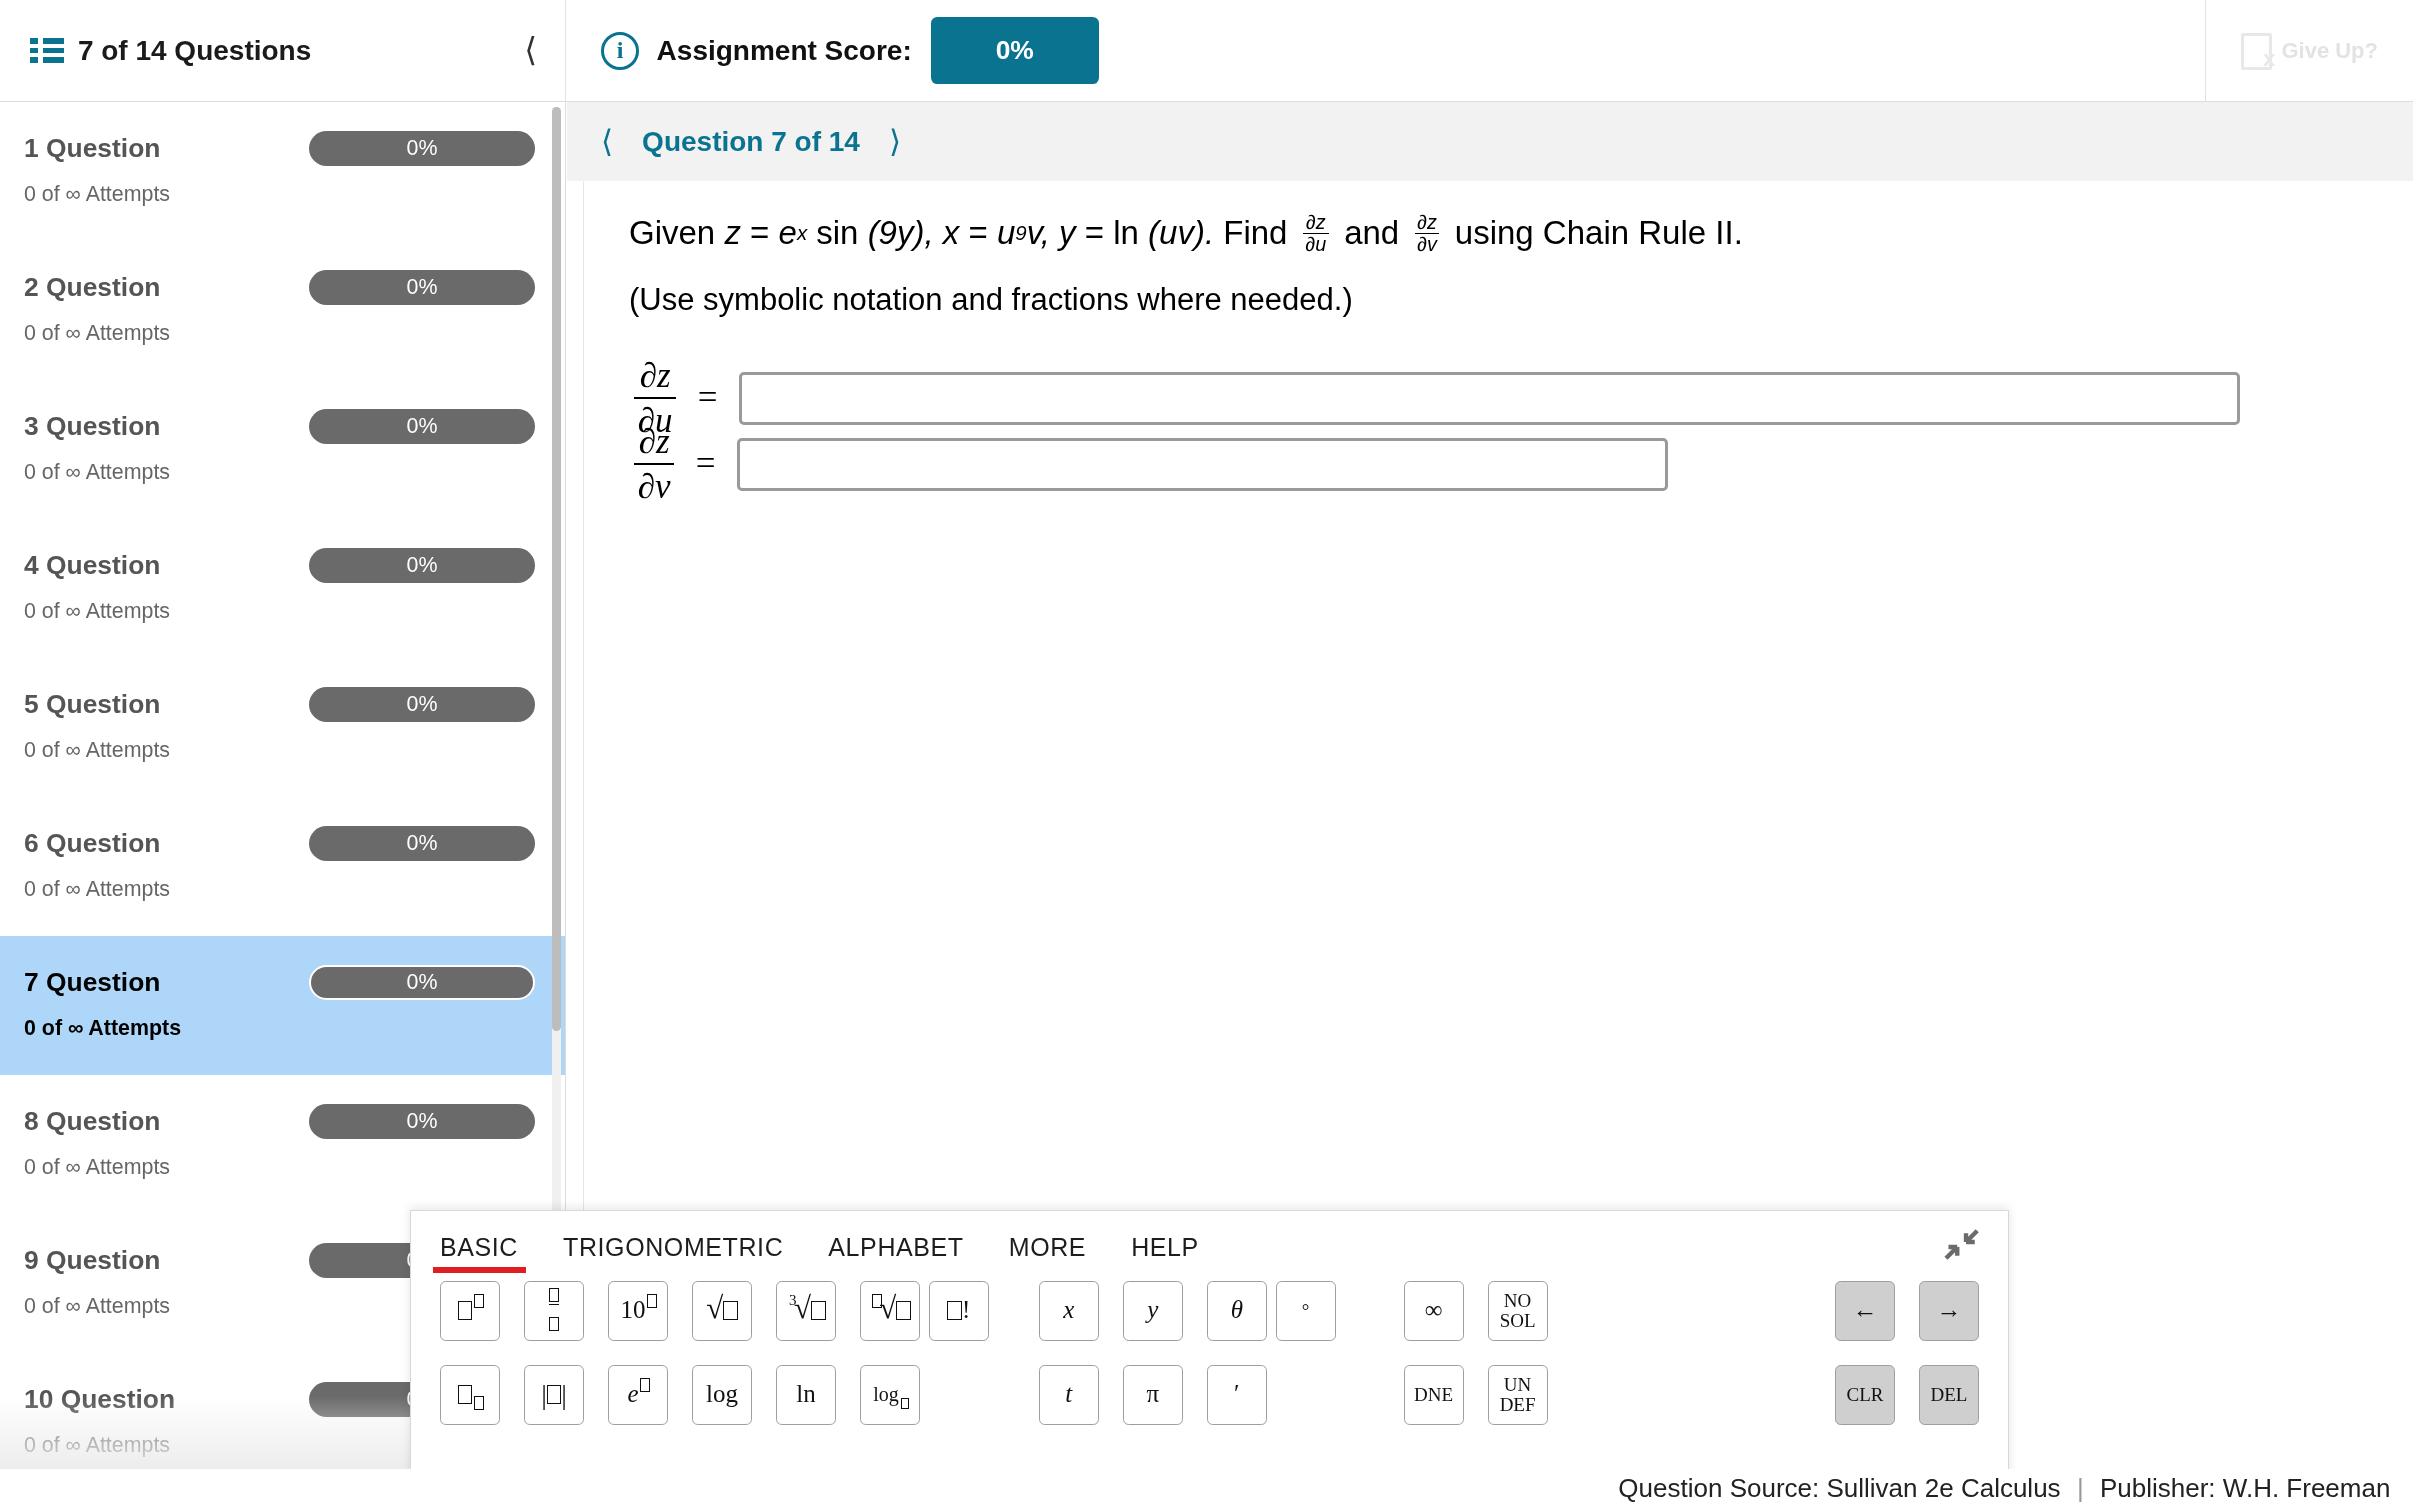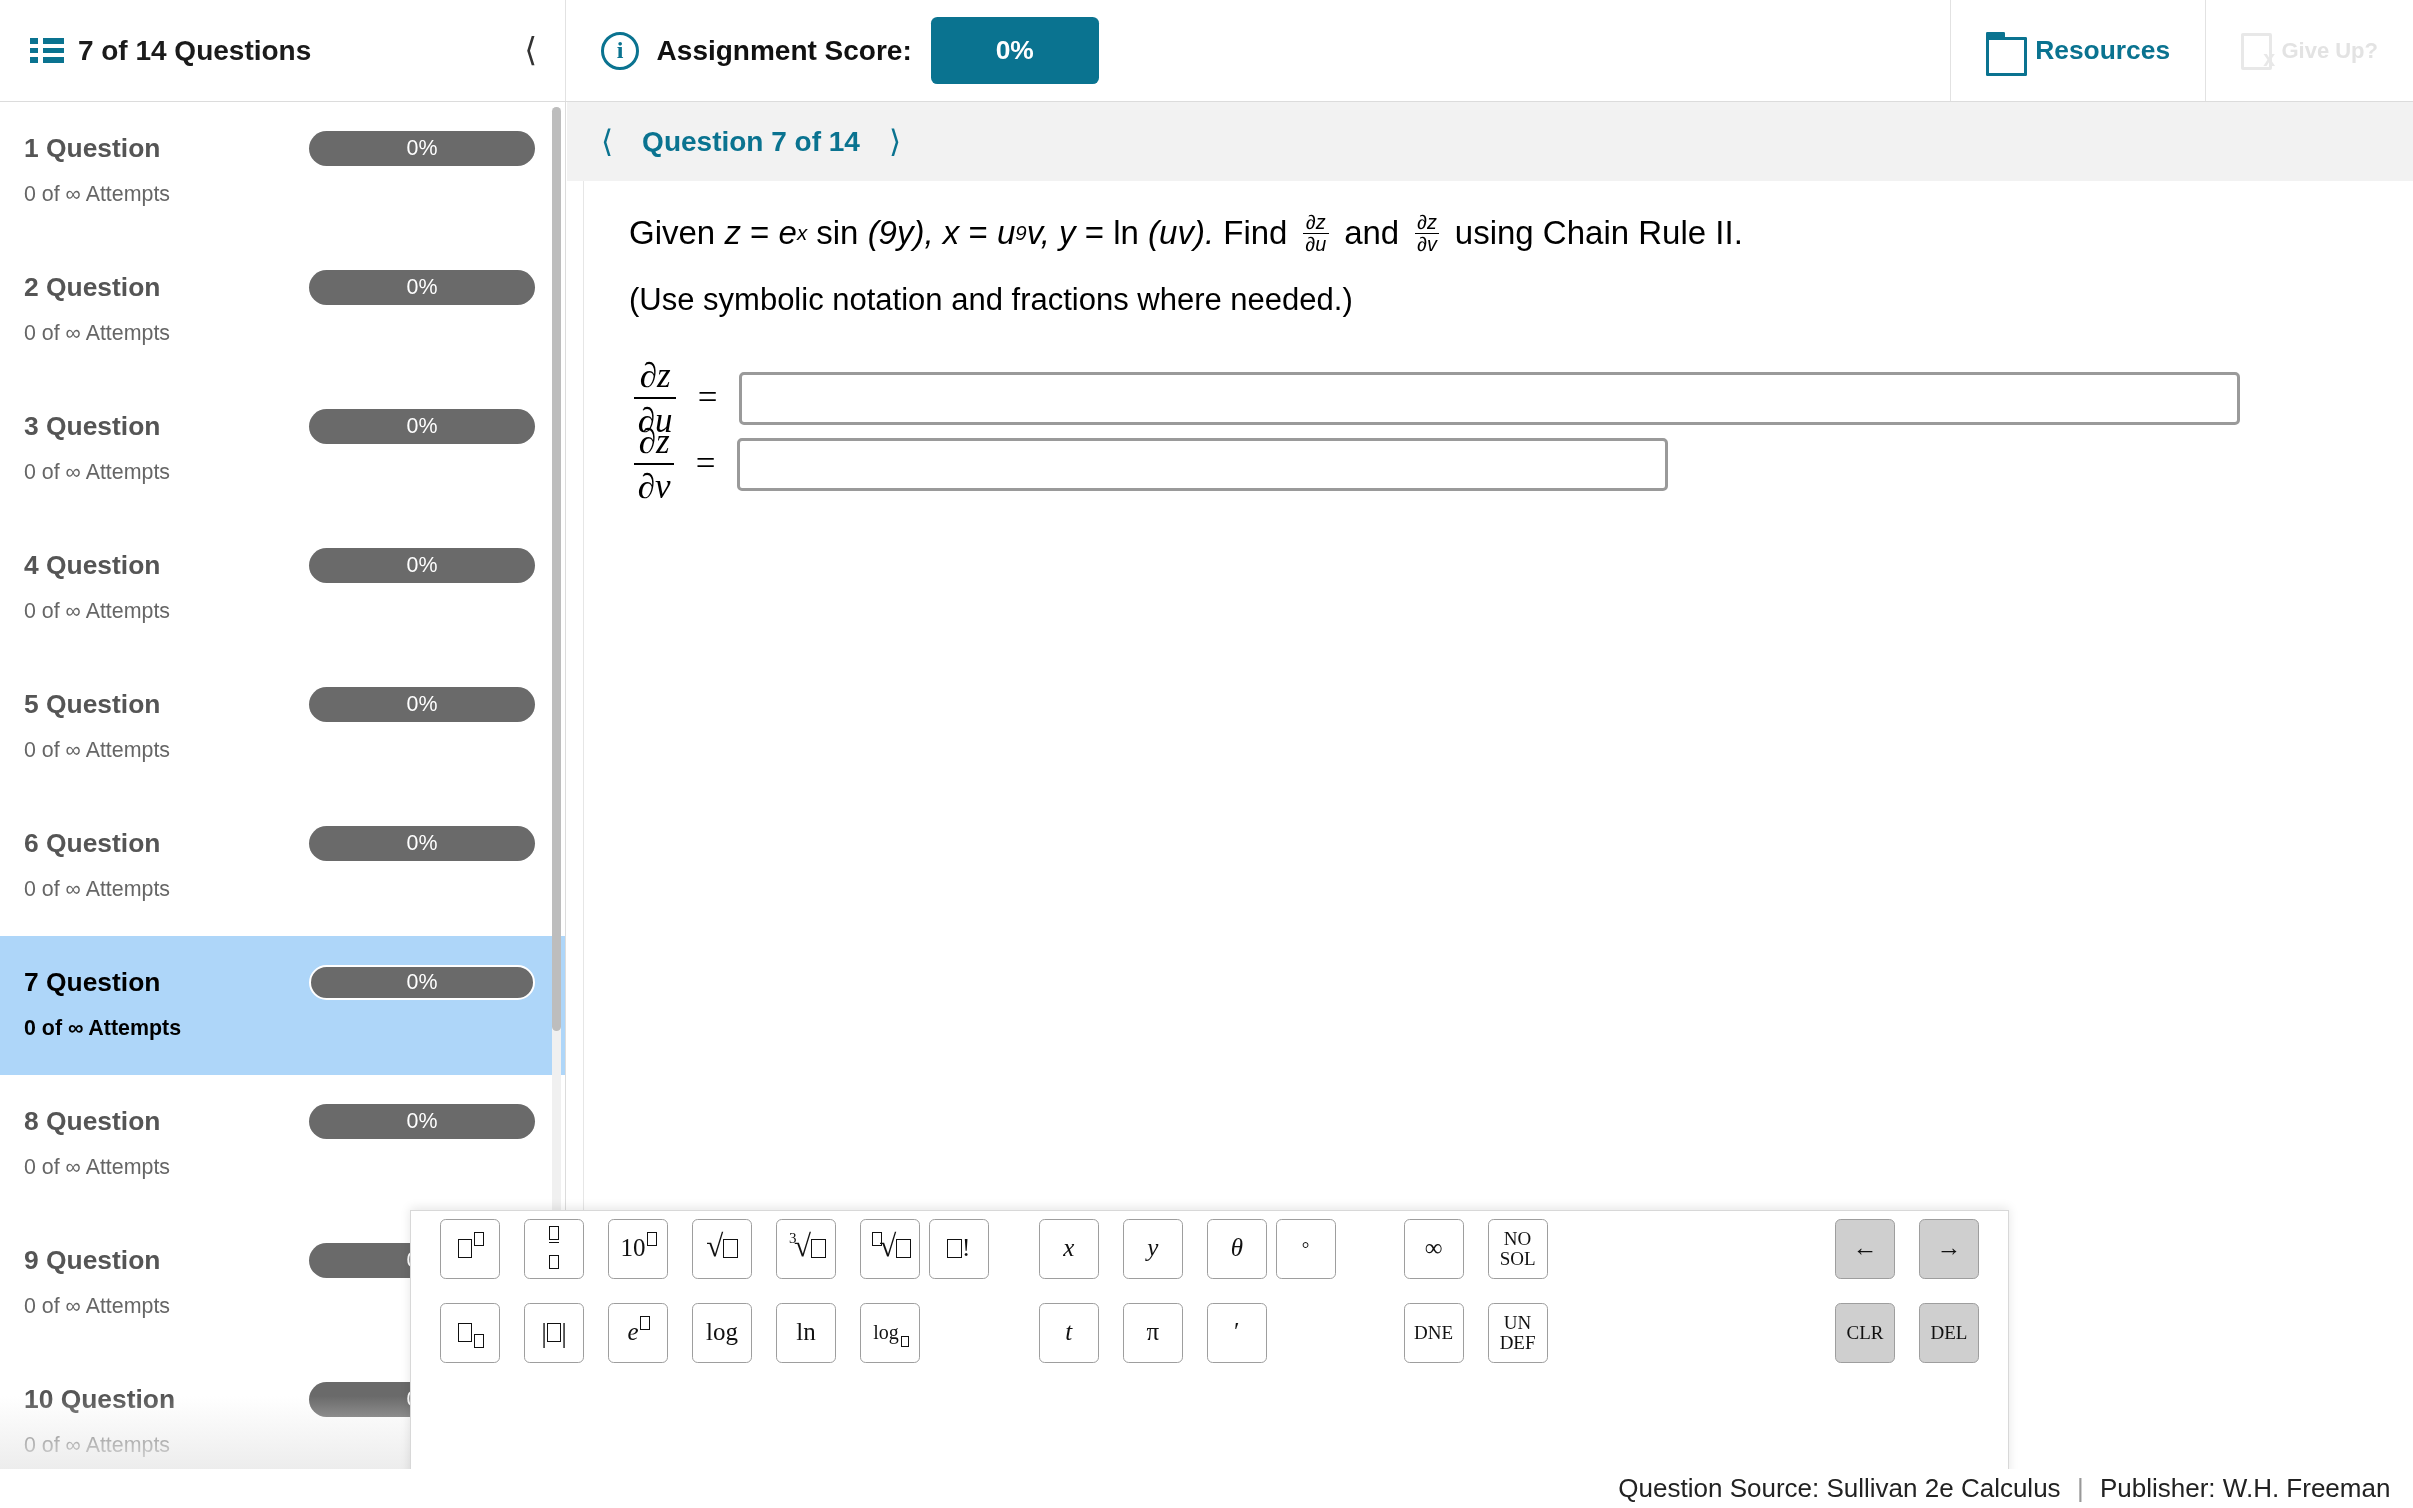--- a/index.html
+++ b/index.html
@@ -238,24 +238,20 @@
       <div class="collapse-left">⟨</div>
     </div>
 
     <div class="topbar-mid">
       <div class="info-ico">i</div>
       <div class="score-label">Assignment Score:</div>
       <div class="score-pill">0%</div>
     </div>
 
     <div class="topbar-btns">
-      <div class="tb-cell">
-        <span class="folder-ico"></span>
-        <span class="res-text">Resources</span>
-      </div>
       <div class="tb-cell">
         <span class="giveup-ico">
             <span class="giveup-x">x</span>
           </span>
         <span class="give-text">Give Up?</span>
       </div>
     </div>
   </div>
 
   <div class="sidebar">
@@ -387,20 +383,27 @@
       <span class="frac-big">
         <span class="num">∂z</span>
         <span class="den">∂v</span>
       </span>
       <span class="eqsign">=</span>
       <span class="ans-box w2"></span>
     </div>
   </div>
 
   <div class="keyboard">
+    <div class="kb-tabs" id="kbtabs">
+        <span class="kb-tab active">BASIC</span>
+        <span class="kb-tab">TRIGONOMETRIC</span>
+        <span class="kb-tab">ALPHABET</span>
+        <span class="kb-tab">MORE</span>
+        <span class="kb-tab">HELP</span>
+      </div>
     <div class="kb-collapse">
       <svg width="38" height="35" viewBox="0 0 60 56" aria-hidden="true">
         <path d="M56 6 L38 24 M38 24 L38 10 M38 24 L52 24" stroke="#6b6b6b" stroke-width="7" fill="none"></path>
         <path d="M6 50 L24 32 M24 32 L24 46 M24 32 L10 32" stroke="#6b6b6b" stroke-width="7" fill="none"></path>
       </svg>
     </div>
 
     <div class="kb-body">
 
       <div class="kgrp g1">

